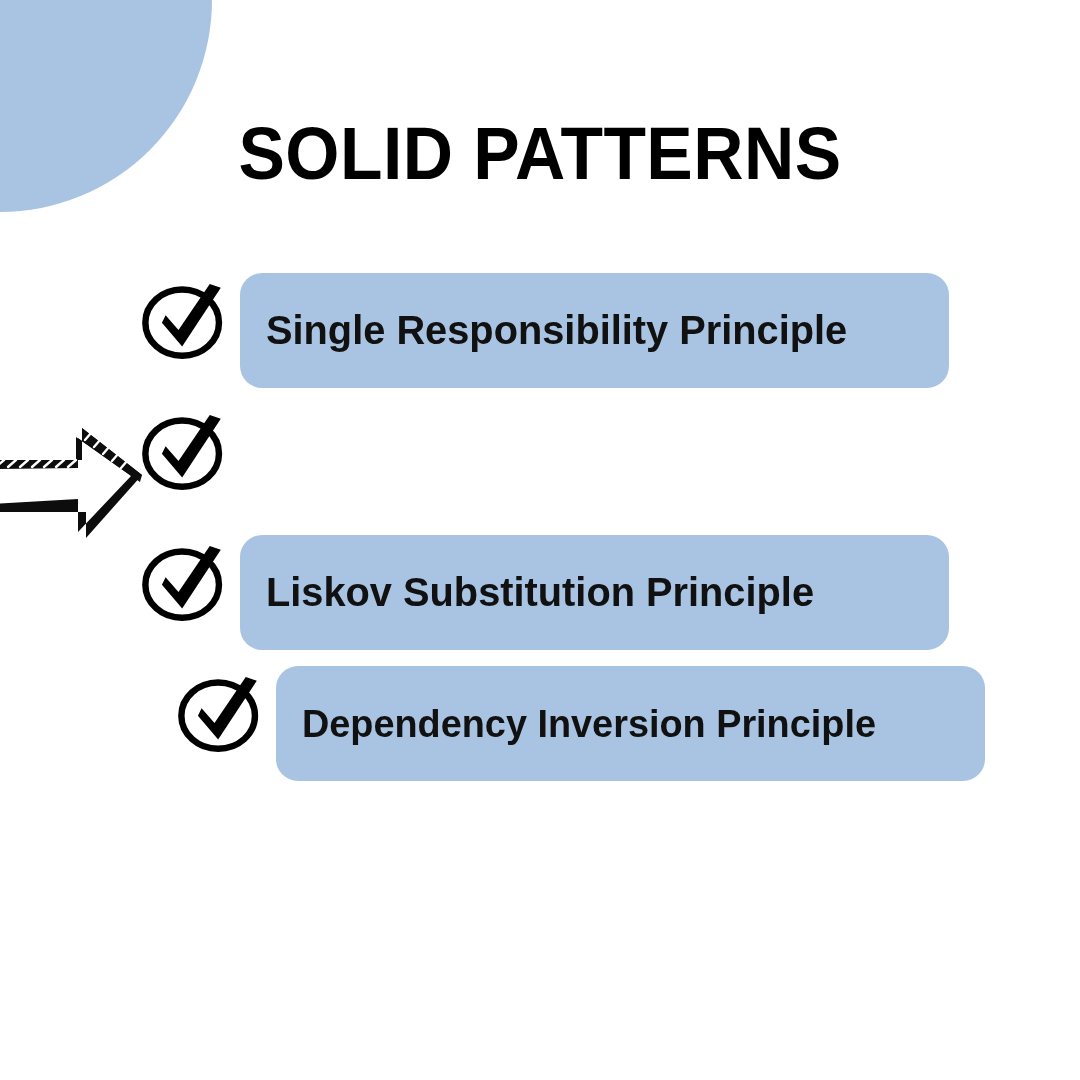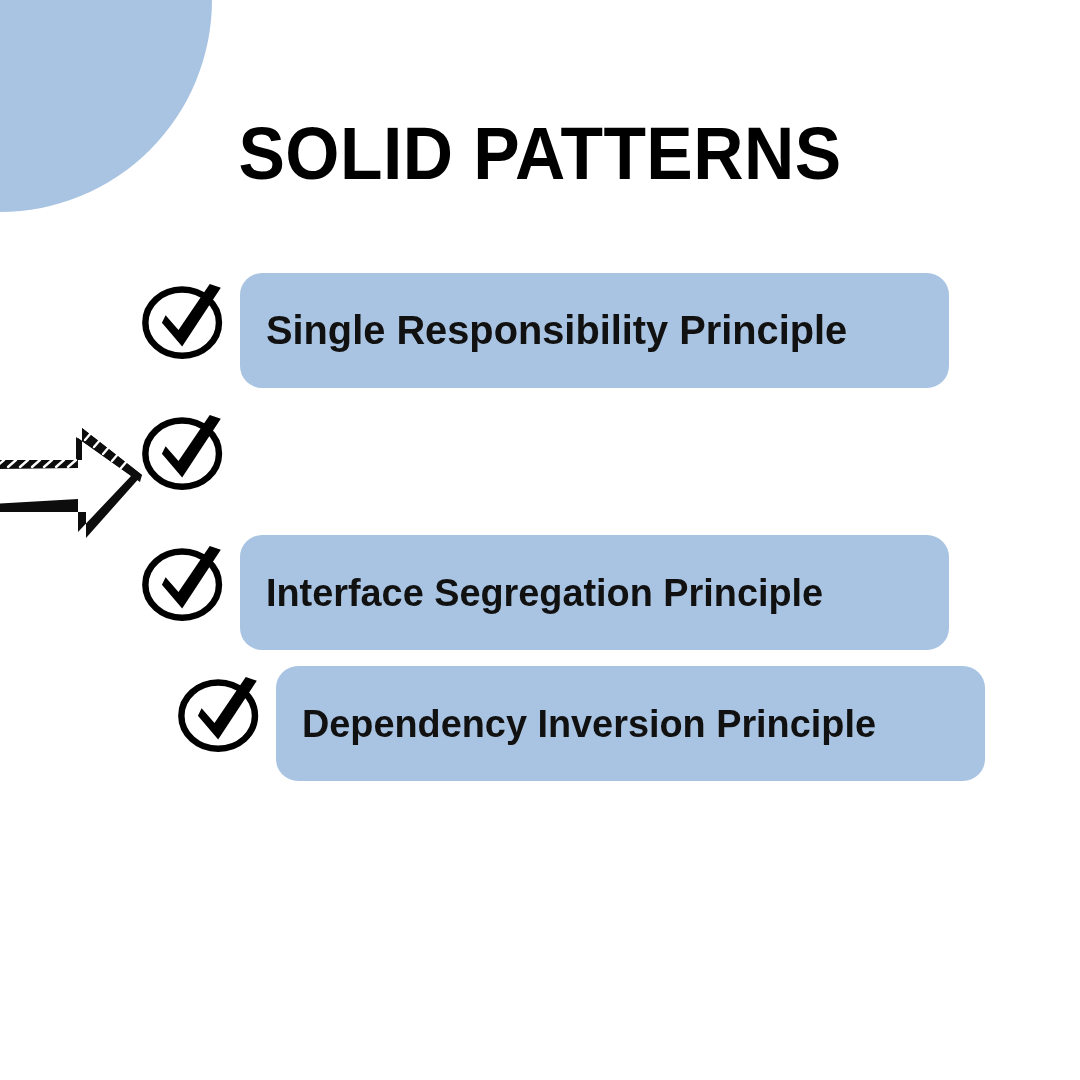--- a/index.html
+++ b/index.html
@@ -150,30 +150,30 @@
       </div>
     </div>
 
     <div class="row">
       <svg class="check-icon" viewBox="0 0 100 100">
         <ellipse cx="48" cy="54" rx="40" ry="36" fill="none" stroke="#000000" stroke-width="7"></ellipse>
         <path d="M26 54 L30 46 L44 62 L78 12 L90 16 L48 80 Z" fill="#000000"></path>
       </svg>
     </div>
 
-
-    <div class="row row-wide">
+    <div class="row">
       <svg class="check-icon" viewBox="0 0 100 100">
         <ellipse cx="48" cy="54" rx="40" ry="36" fill="none" stroke="#000000" stroke-width="7"></ellipse>
         <path d="M26 54 L30 46 L44 62 L78 12 L90 16 L48 80 Z" fill="#000000"></path>
       </svg>
       <div class="pill">
-        <span class="pill-label">Interface Segregation Principle</span>
+        <span class="pill-label">Liskov Substitution Principle</span>
       </div>
     </div>
+
 
     <div class="row row-wide">
       <svg class="check-icon" viewBox="0 0 100 100">
         <ellipse cx="48" cy="54" rx="40" ry="36" fill="none" stroke="#000000" stroke-width="7"></ellipse>
         <path d="M26 54 L30 46 L44 62 L78 12 L90 16 L48 80 Z" fill="#000000"></path>
       </svg>
       <div class="pill">
         <span class="pill-label">Dependency Inversion Principle</span>
       </div>
     </div>

